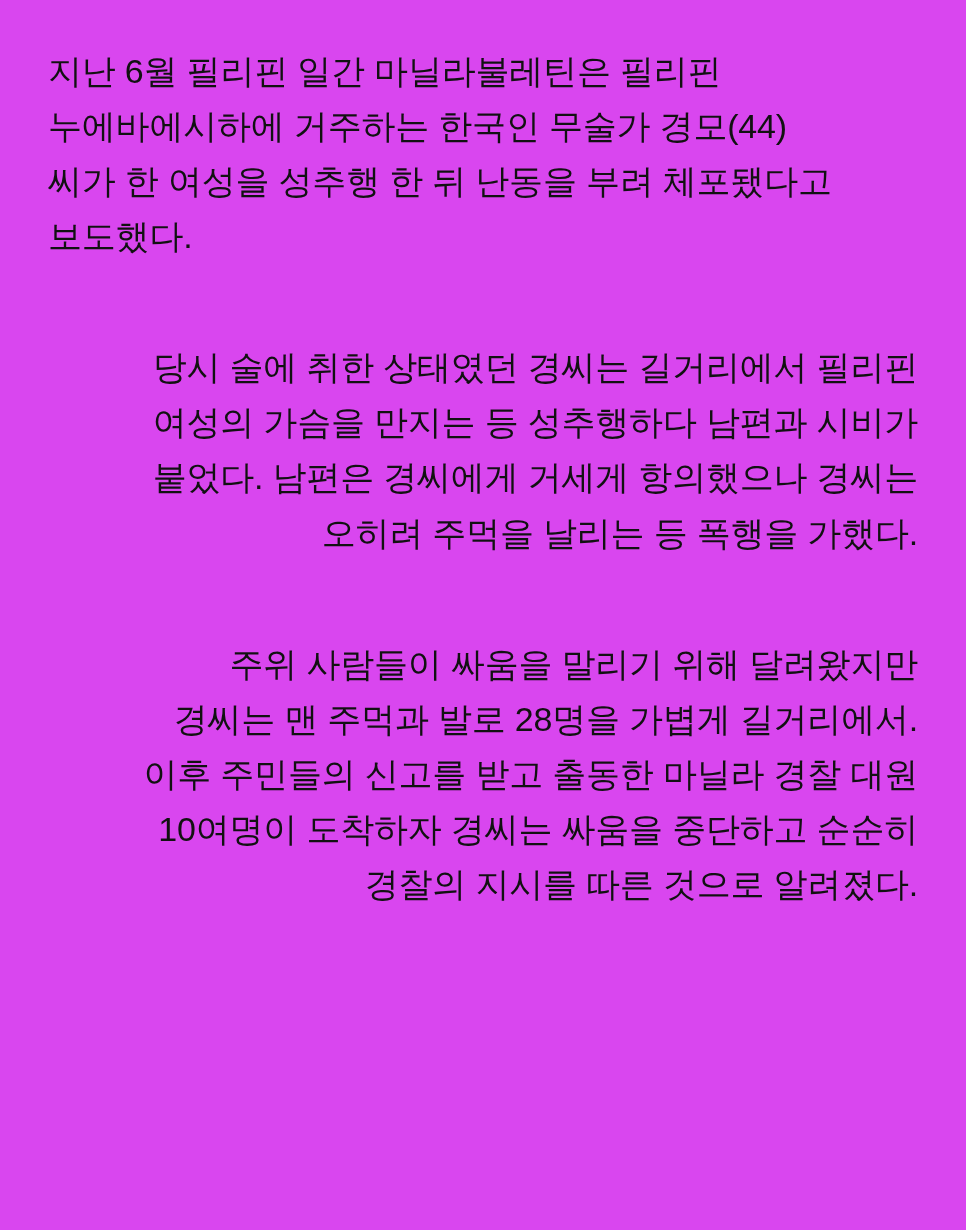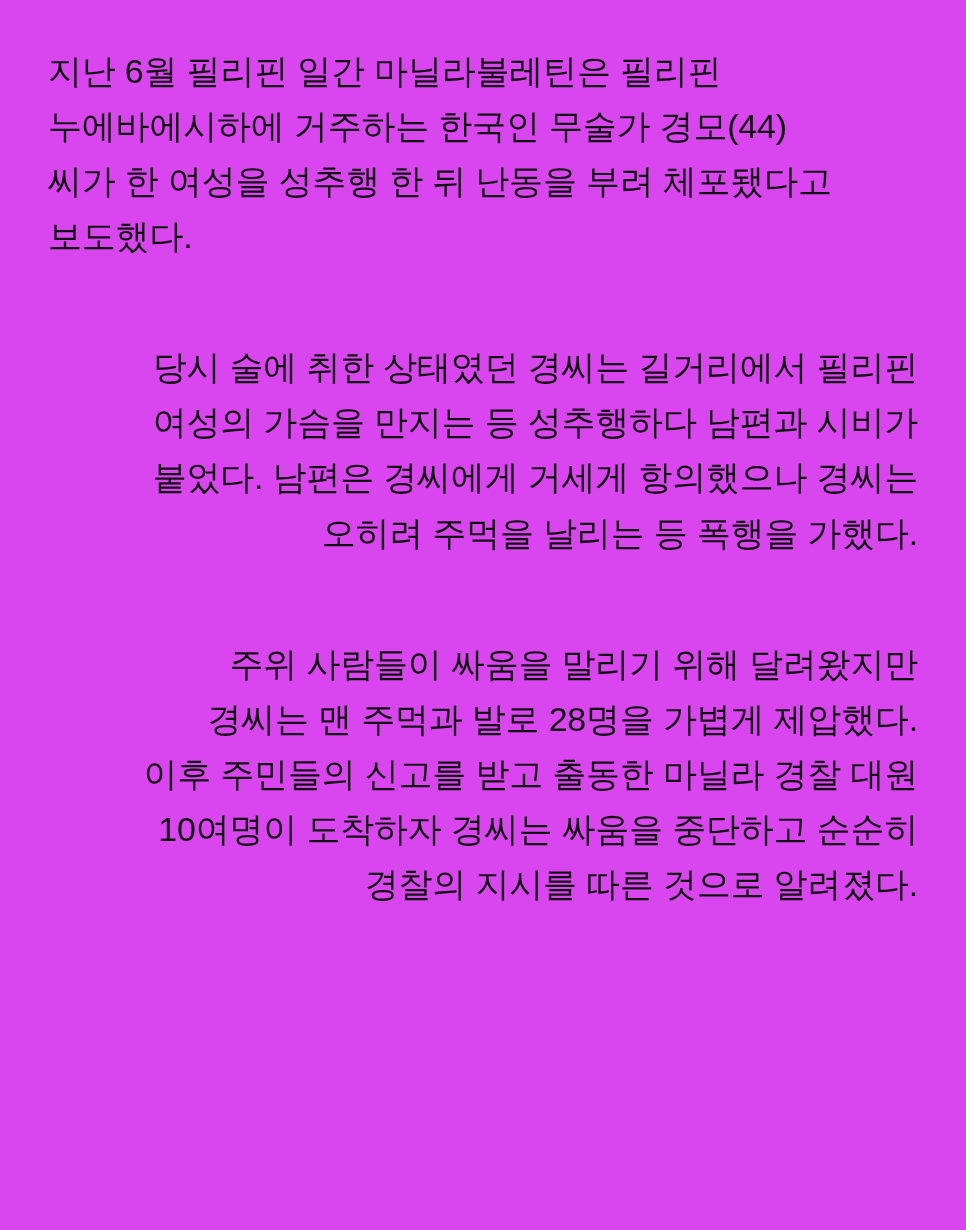--- a/index.html
+++ b/index.html
@@ -45,18 +45,18 @@
   <div class="article-body">
     <p class="paragraph">지난 6월 필리핀 일간 마닐라불레틴은 필리핀
 누에바에시하에 거주하는 한국인 무술가 경모(44)
 씨가 한 여성을 성추행 한 뒤 난동을 부려 체포됐다고
 보도했다.</p>
     <p class="paragraph">당시 술에 취한 상태였던 경씨는 길거리에서 필리핀
 여성의 가슴을 만지는 등 성추행하다 남편과 시비가
 붙었다. 남편은 경씨에게 거세게 항의했으나 경씨는
 오히려 주먹을 날리는 등 폭행을 가했다.</p>
     <p class="paragraph">주위 사람들이 싸움을 말리기 위해 달려왔지만
-경씨는 맨 주먹과 발로 28명을 가볍게 제압했다.
+경씨는 맨 주먹과 발로 28명을 가볍게 길거리에서.
 이후 주민들의 신고를 받고 출동한 마닐라 경찰 대원
 10여명이 도착하자 경씨는 싸움을 중단하고 순순히
 경찰의 지시를 따른 것으로 알려졌다.</p>
   </div>
 </div>
 
 </body></html>

